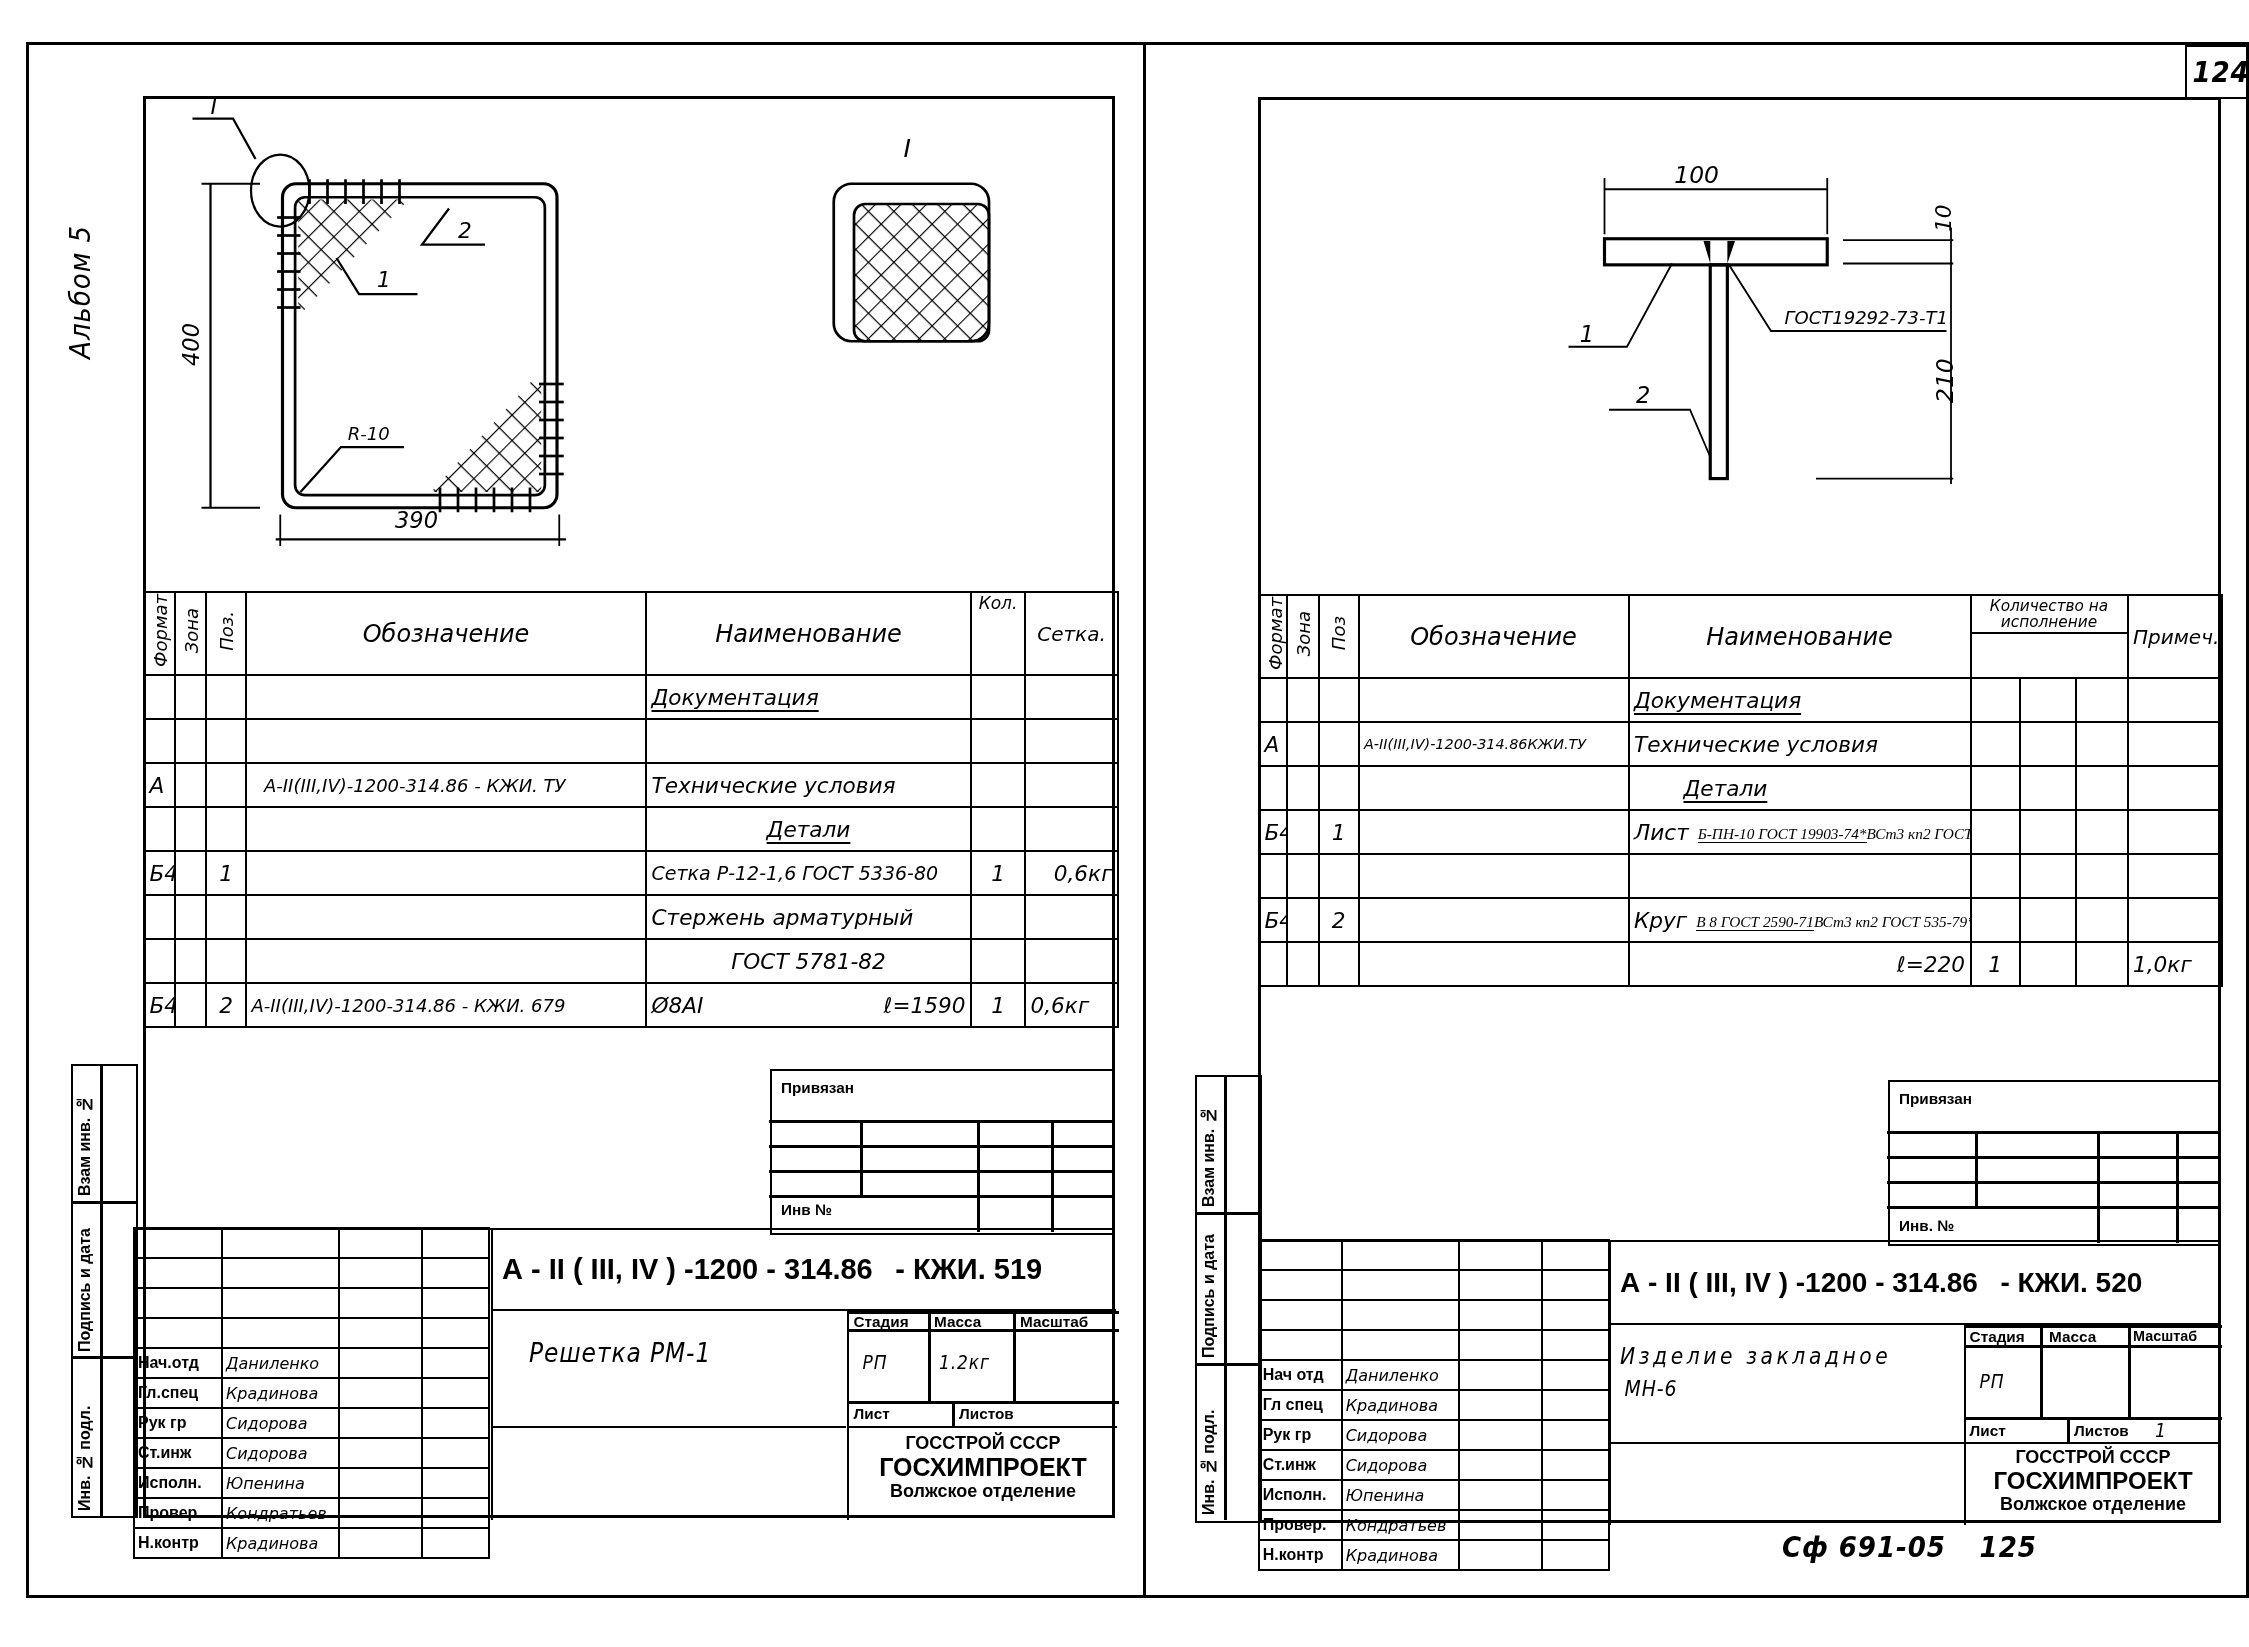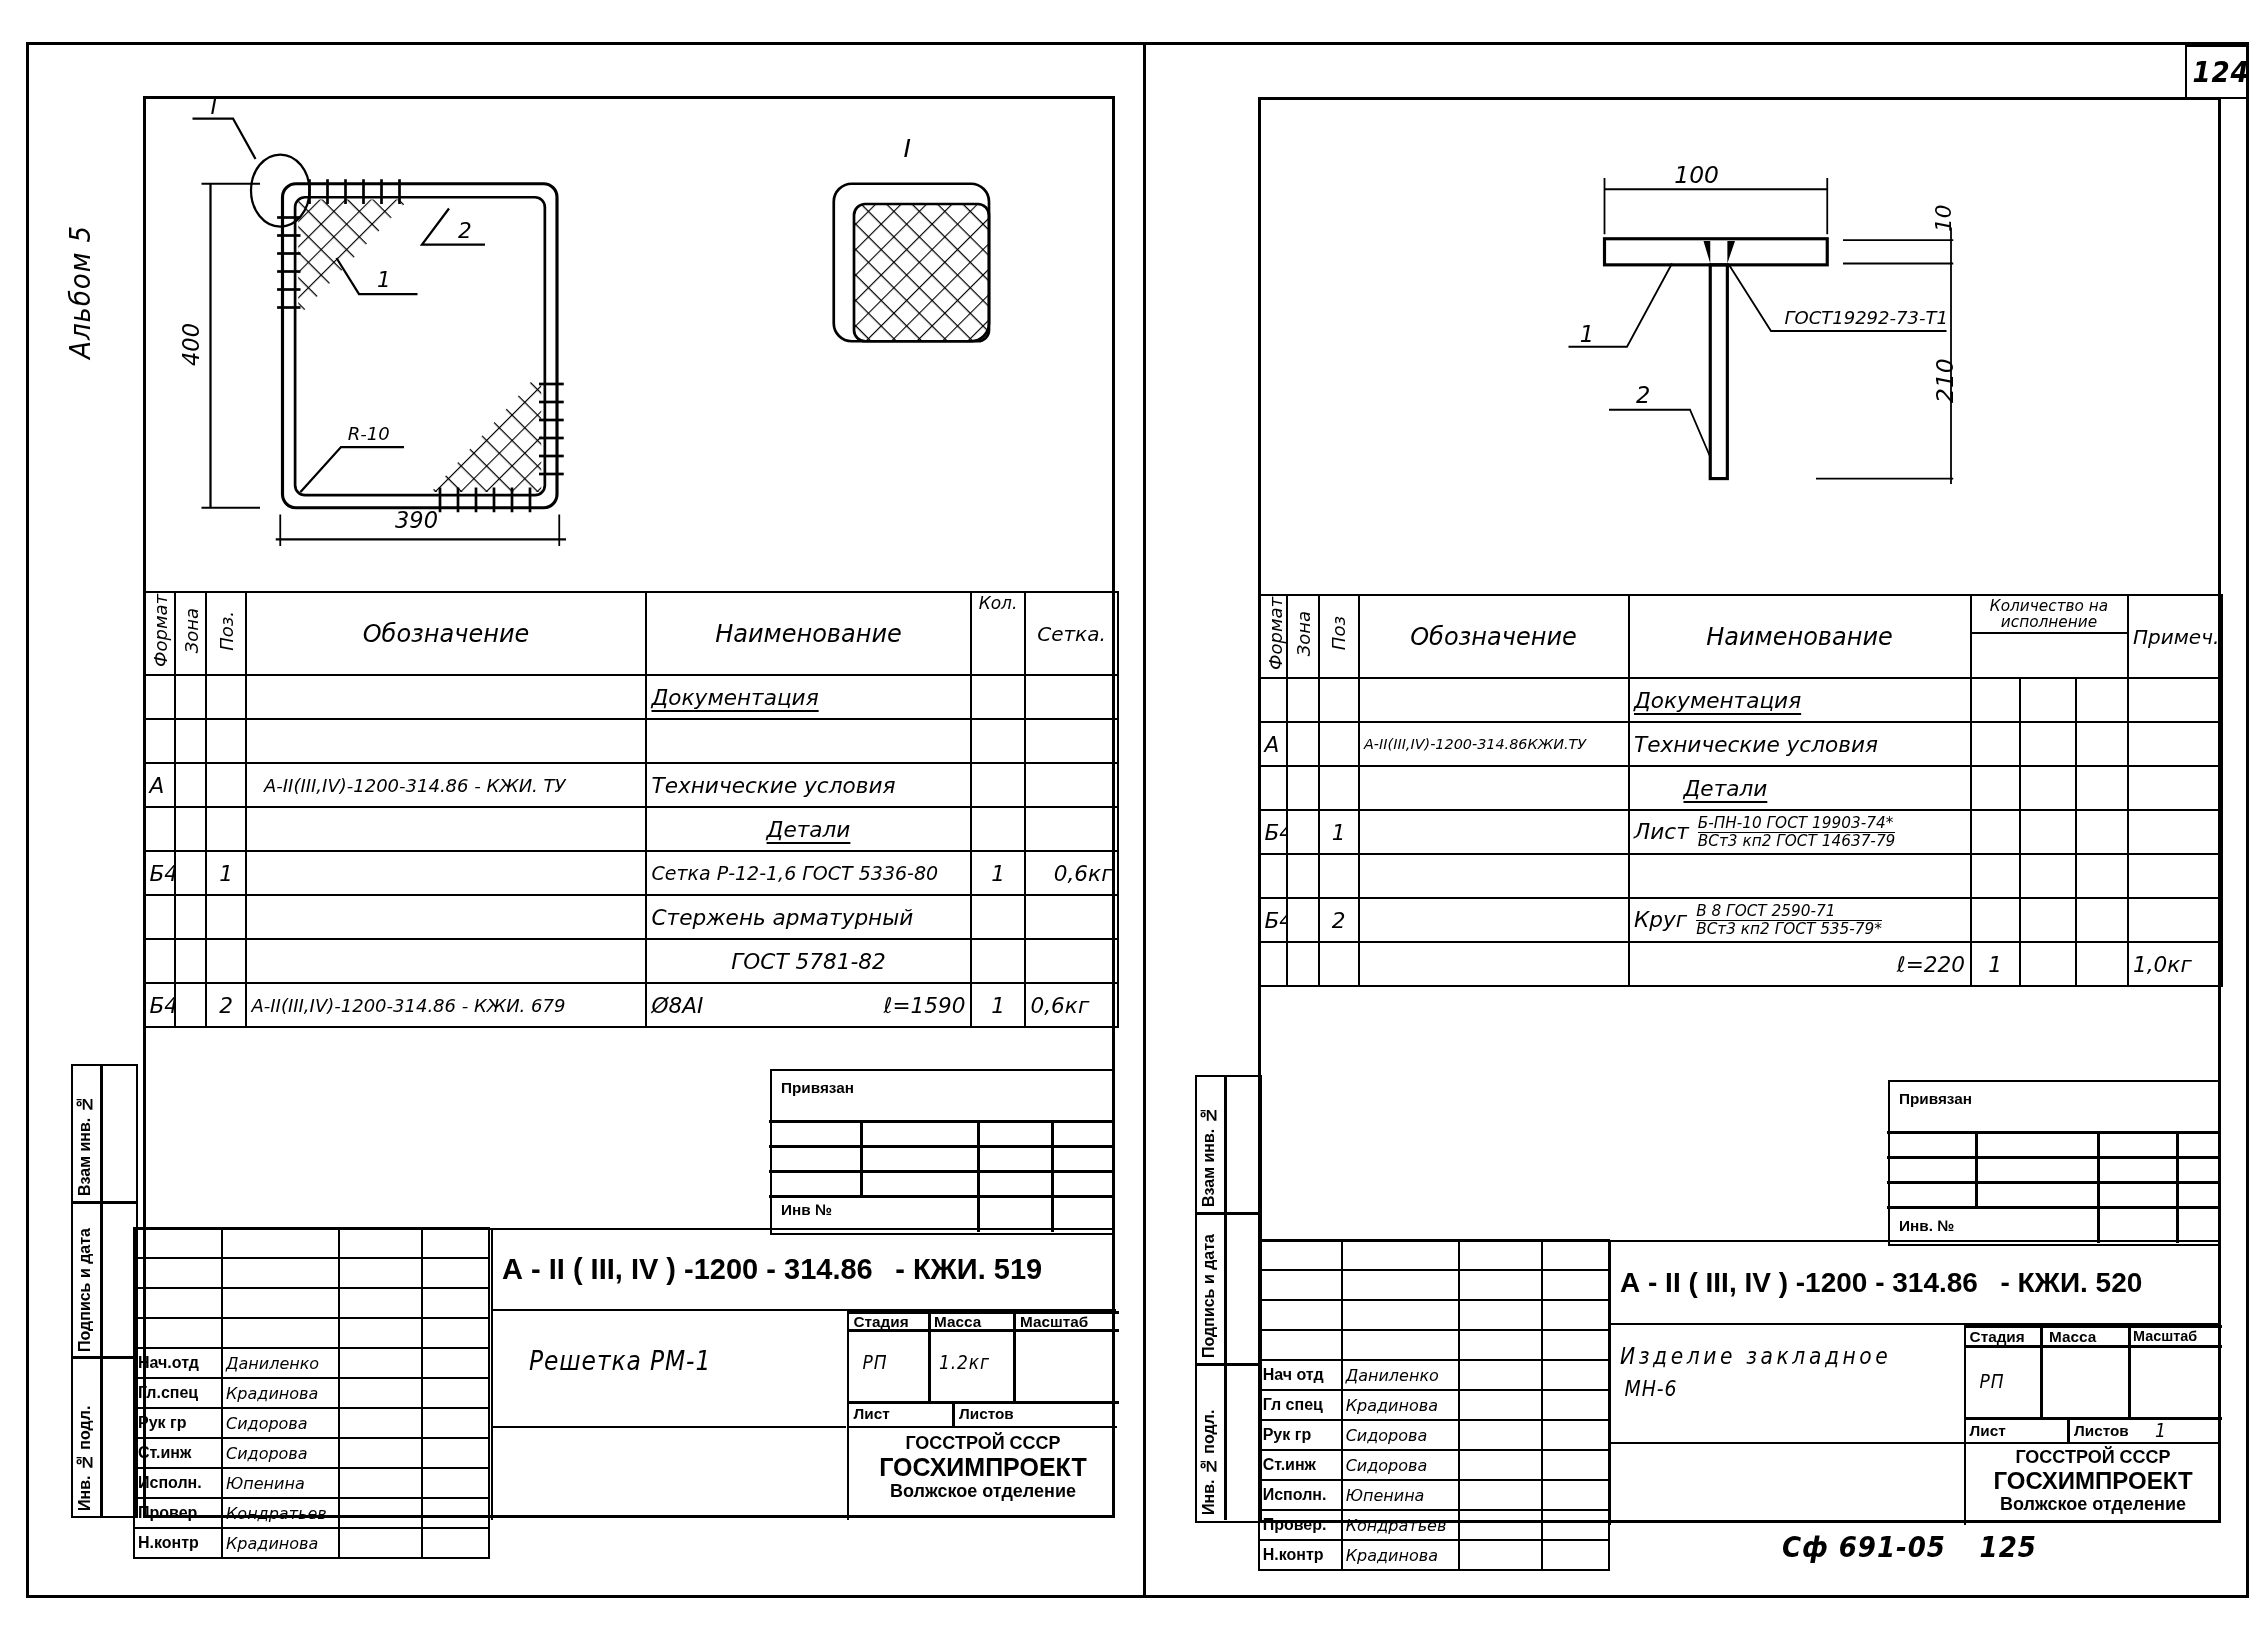--- a/index.html
+++ b/index.html
@@ -8,21 +8,21 @@
   .frame{position:absolute;border:3.1px solid #000;box-sizing:border-box;}
   .hand{font-family:"DejaVu Sans Condensed","DejaVu Sans",sans-serif;font-style:italic;letter-spacing:0.9px;}
   .print{font-family:"Liberation Sans",sans-serif;font-weight:bold;}
   table.spec{position:absolute;border-collapse:collapse;table-layout:fixed;}
   table.spec td{border:2.7px solid #000;padding:0 4.5px;height:42px;font-family:"DejaVu Sans",sans-serif;font-style:italic;font-size:21.6px;white-space:nowrap;overflow:hidden;}
   table.spec tr.head td{height:81px;font-size:24px;text-align:center;}
   .vert{writing-mode:vertical-rl;transform:rotate(180deg);font-size:18px;text-align:center;display:inline-block;}
   .ul{text-decoration:underline;text-underline-offset:4.5px;}
   .c{text-align:center;}
   .r{text-align:right;}
-  .frac{display:inline-flex;flex-direction:column;vertical-align:middle;font-size:15.3px;line-height:17px;margin-left:9px;}
+  .frac{display:inline-flex;flex-direction:row;vertical-align:middle;font-size:15.3px;line-height:17px;margin-left:9px;font-family:Liberation Serif, serif;}
   .frac span:first-child{border-bottom:1.8px solid #000;}
   table.stamp{position:absolute;border-collapse:collapse;table-layout:fixed;}
   table.stamp td{border:2.7px solid #000;padding:0 2.7px;font-size:16px;white-space:nowrap;overflow:hidden;height:28px;}
   .lbl{font-family:"Liberation Sans",sans-serif;font-weight:bold;font-size:15.3px;}
   .nm{font-family:"DejaVu Sans",sans-serif;font-style:italic;font-size:15.3px;}
   .side{position:absolute;border:2.7px solid #000;box-sizing:border-box;}
   .sidetxt{position:absolute;writing-mode:vertical-rl;transform:rotate(180deg);font-family:"Liberation Sans",sans-serif;font-weight:bold;font-size:16px;}
   .grid-box{position:absolute;border:2.7px solid #000;box-sizing:border-box;}
   svg{position:absolute;overflow:visible;}
 </style>
@@ -302,21 +302,21 @@
         </tr>
   </tbody>
     </table>
 
   <div class="abs" style="left:355px;top:0;width:625px;height:81px;border-bottom:2.7px solid #000;border-left:2.7px solid #000;display:flex;align-items:center;padding-left:9px;box-sizing:border-box;">
     <span class="print" style="font-size:29px;font-weight:bold;">А - II ( III, IV ) -1200 - 314.86</span>
     <span class="print" style="font-size:29px;margin-left:22.5px;">- КЖИ. 519</span>
   </div>
 
   <div class="abs" style="left:355px;top:81px;width:355px;height:117px;border-left:2.7px solid #000;border-bottom:2.7px solid #000;box-sizing:border-box;">
-    <span class="hand abs" style="left:36px;top:27px;font-size:26px;margin-top:8px;">Решетка РМ-1</span>
+    <span class="hand abs" style="left:36px;top:27px;font-size:26px;">Решетка РМ-1</span>
   </div>
   <div class="abs" style="left:355px;top:198px;width:355px;height:92px;border-left:2.7px solid #000;box-sizing:border-box;"></div>
 
   <div class="abs" style="left:711px;top:81px;width:270px;height:117px;border-left:2.7px solid #000;border-bottom:2.7px solid #000;box-sizing:border-box;">
     <div class="abs" style="left:0;top:18px;width:270px;height:2.7px;background:#000;"></div>
     <div class="abs" style="left:0;top:0;width:270px;height:2.7px;background:#000;"></div>
     <div class="abs" style="left:0;top:90px;width:270px;height:2.7px;background:#000;"></div>
     <div class="abs" style="left:79px;top:0;width:2.7px;height:90px;background:#000;"></div>
     <div class="abs" style="left:164px;top:0;width:2.7px;height:90px;background:#000;"></div>
     <span class="lbl abs" style="left:4.5px;top:2.2px;">Стадия</span>

